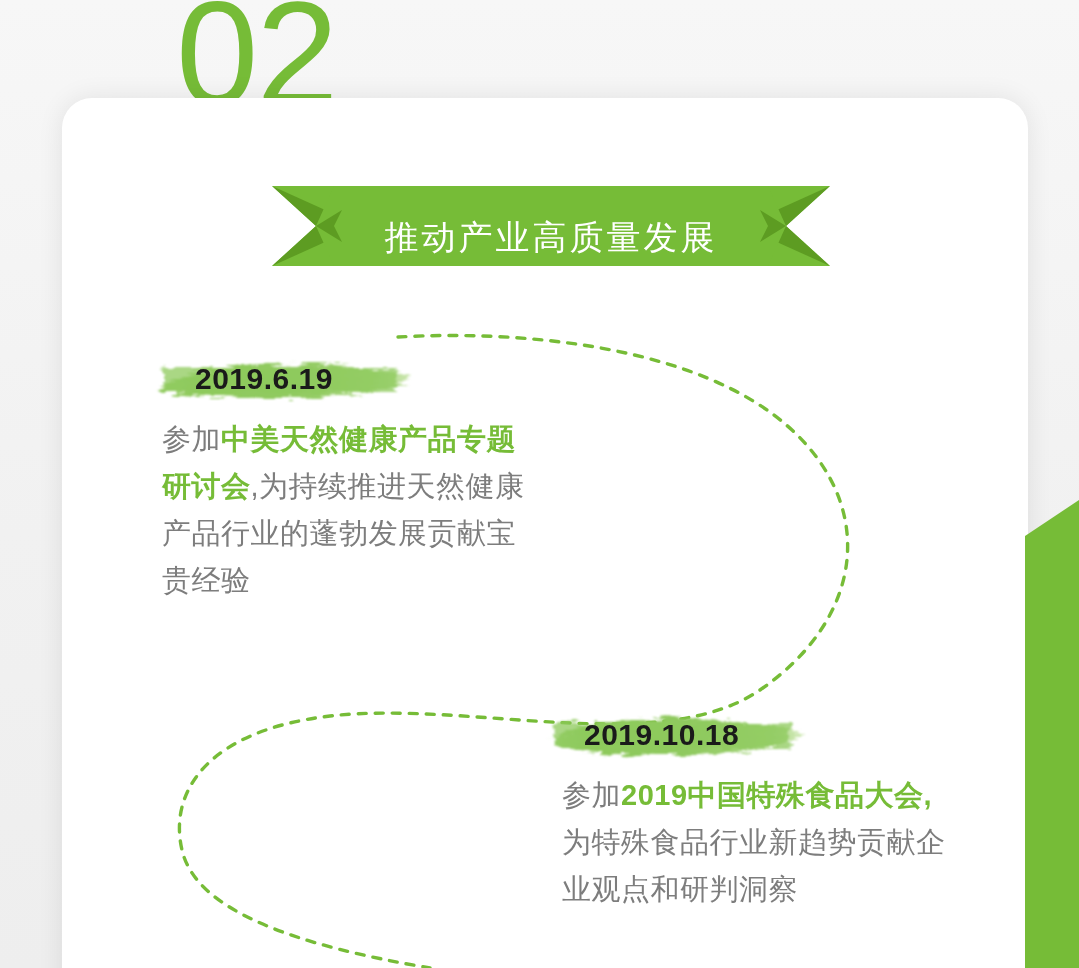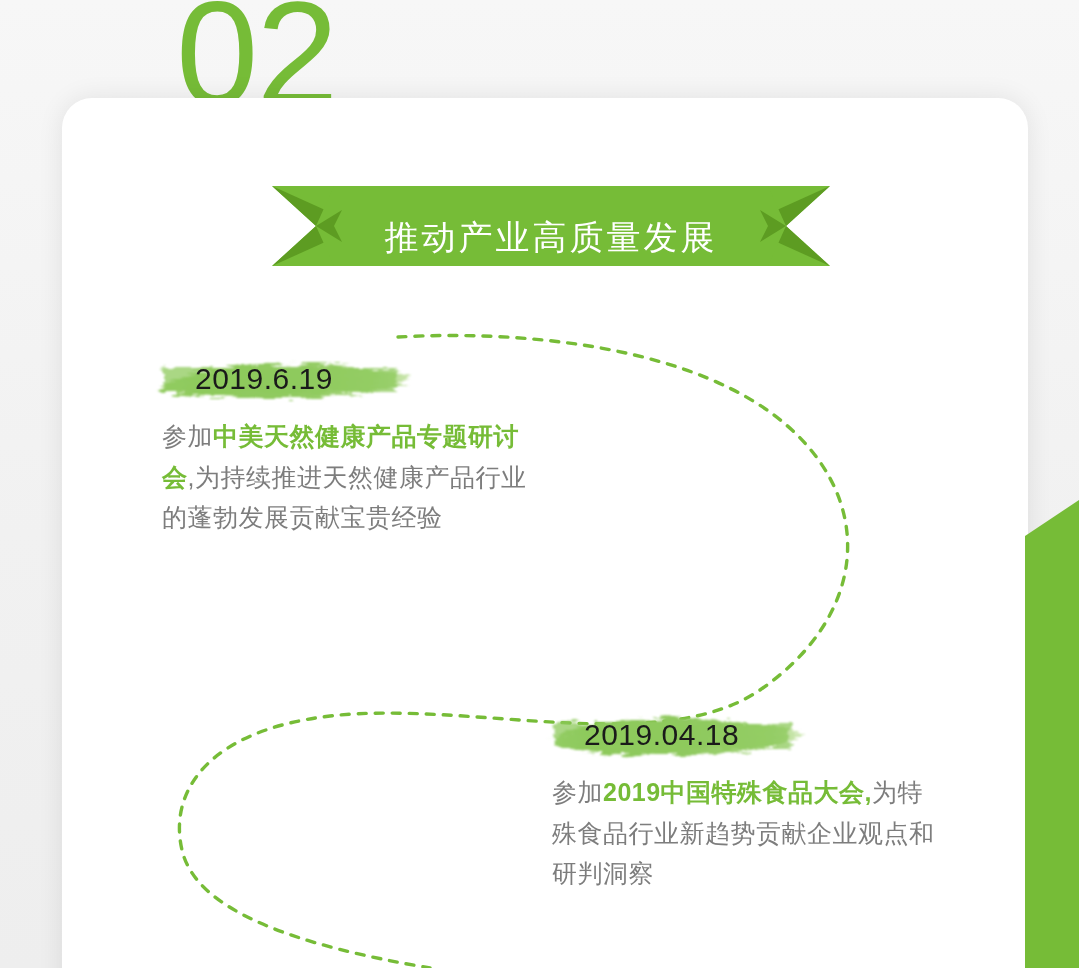--- a/index.html
+++ b/index.html
@@ -132,49 +132,49 @@
     width: 272px; height: 62px;
   }
   .date-text {
     position: absolute;
     left: 0; top: 0;
     width: 272px;
     height: 62px;
     display: flex;
     align-items: center;
     font-size: 30px;
-    font-weight: 400;
+    font-weight: 700;
     color: #1a1a1a;
     letter-spacing: 0.5px;
     white-space: nowrap;
   }
 
   .body-text {
     margin-top: 6px;
     width: 372px;
-    font-size: 25px;
+    font-size: 29px;
     line-height: 1.62;
     color: #7d7d7d;
     font-weight: 300;
     letter-spacing: 0.5px;
   }
   .body-text .hl {
     color: #76bc37;
     font-weight: bold;
   }
 
   
   #entry-1 { left: 148px; top: 348px; }
   #entry-1 .date-text { padding-left: 47px; }
   #entry-1 .body-text { margin-left: 14px; }
 
   
   #entry-2 { left: 540px; top: 704px; }
   #entry-2 .date-text { padding-left: 44px; }
-  #entry-2 .body-text { margin-left: 12px; width: 392px; }
+  #entry-2 .body-text { margin-left: 22px; width: 392px; }
 </style>
 </head>
 <body>
 
 <div id="stage">
 
   <div class="bg-sheet"></div>
 
   <div class="header">
     <div class="big-number">02</div>
@@ -272,20 +272,20 @@
           </filter>
         </defs>
         <g filter="url(#rough2)">
           <path d="M 8 38 C 38 18, 92 12, 152 15
                    C 208 18, 250 22, 264 31
                    C 252 43, 198 51, 138 51
                    C 78 51, 24 49, 8 38 Z" fill="url(#bg2)"></path>
           <rect x="14" y="19" width="236" height="25" fill="#8ec95c" opacity="0.75"></rect>
         </g>
       </svg>
-      <div class="date-text">2019.04.18</div>
+      <div class="date-text">2019.10.18</div>
     </div>
     <div class="body-text">
       <span>参加</span><span class="hl">2019中国特殊食品大会,</span><span>为特殊食品行业新趋势贡献企业观点和研判洞察</span>
     </div>
   </div>
 
 </div>
 
 </body></html>

